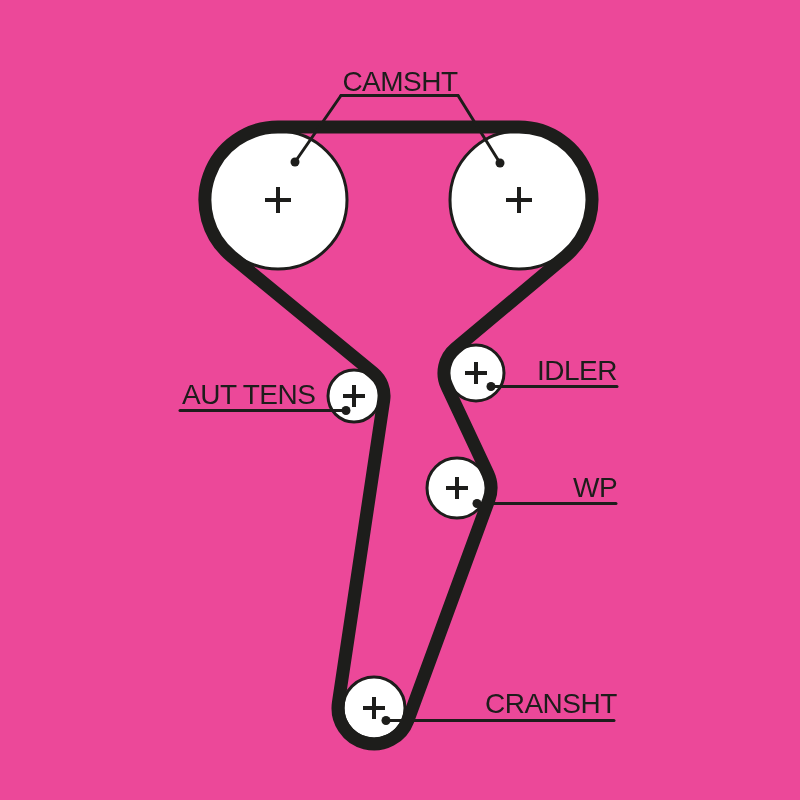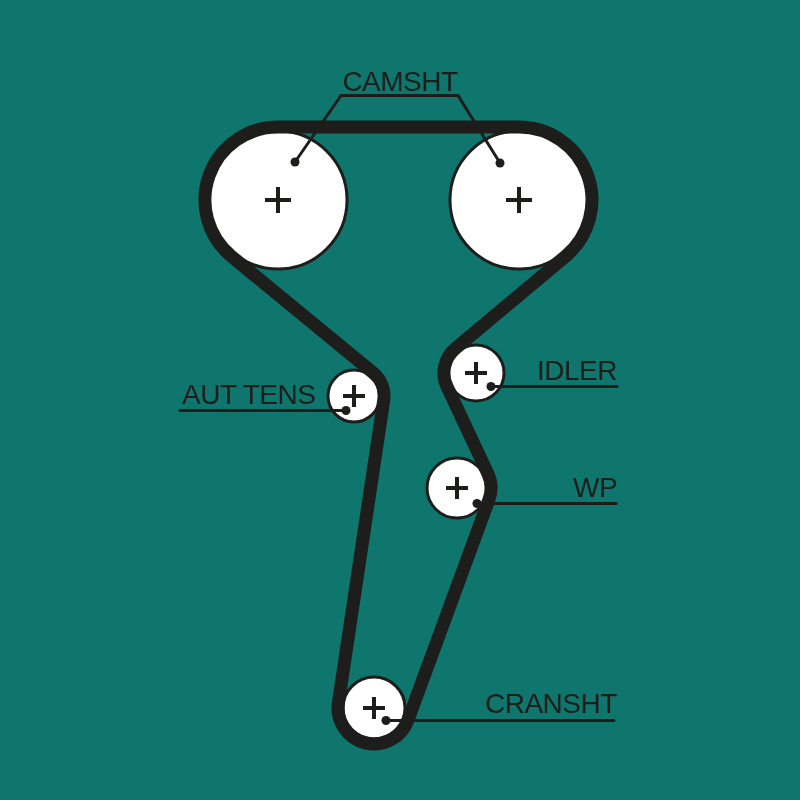--- a/index.html
+++ b/index.html
@@ -4,21 +4,21 @@
 <style>
   html, body {
     margin: 0;
     padding: 0;
     background: #ffffff;
   }
   #canvas {
     position: relative;
     width: 800px;
     height: 800px;
-    background: #0f766e;
+    background: #ec4899;
     overflow: hidden;
   }
   svg text {
     font-family: "Liberation Sans", "DejaVu Sans", sans-serif;
     letter-spacing: -0.5px;
   }
 </style>
 </head>
 <body>
 

